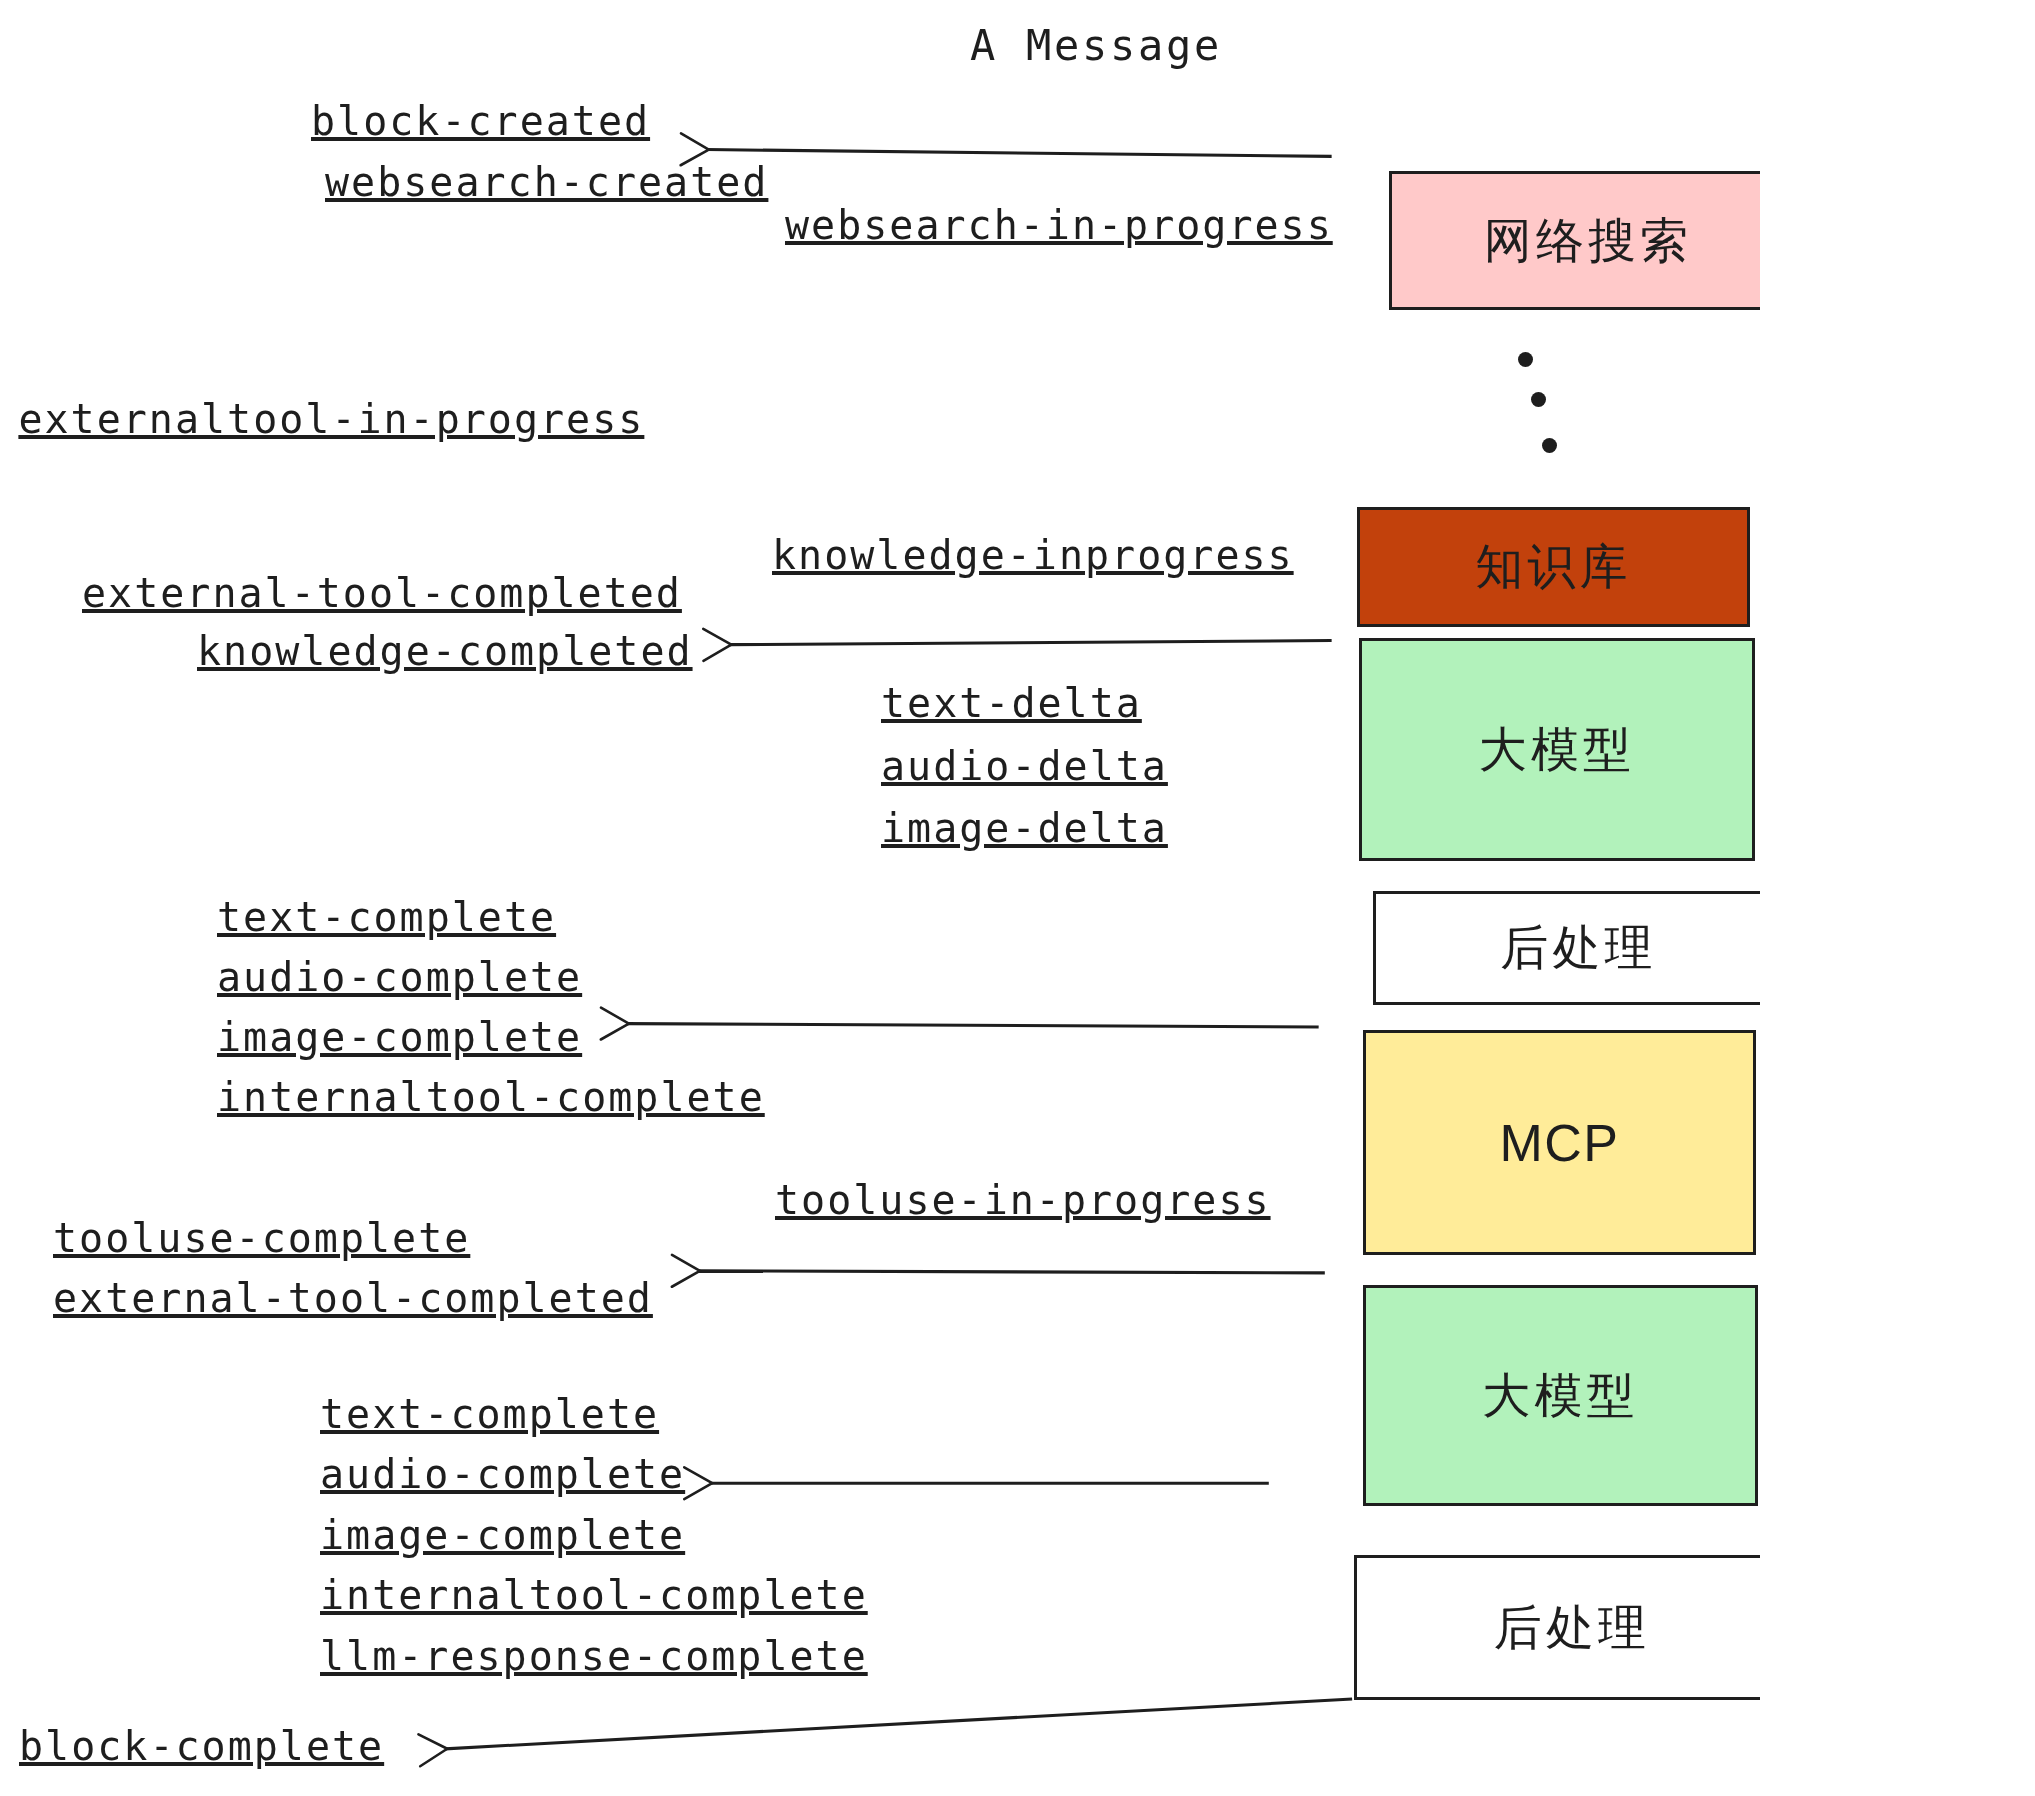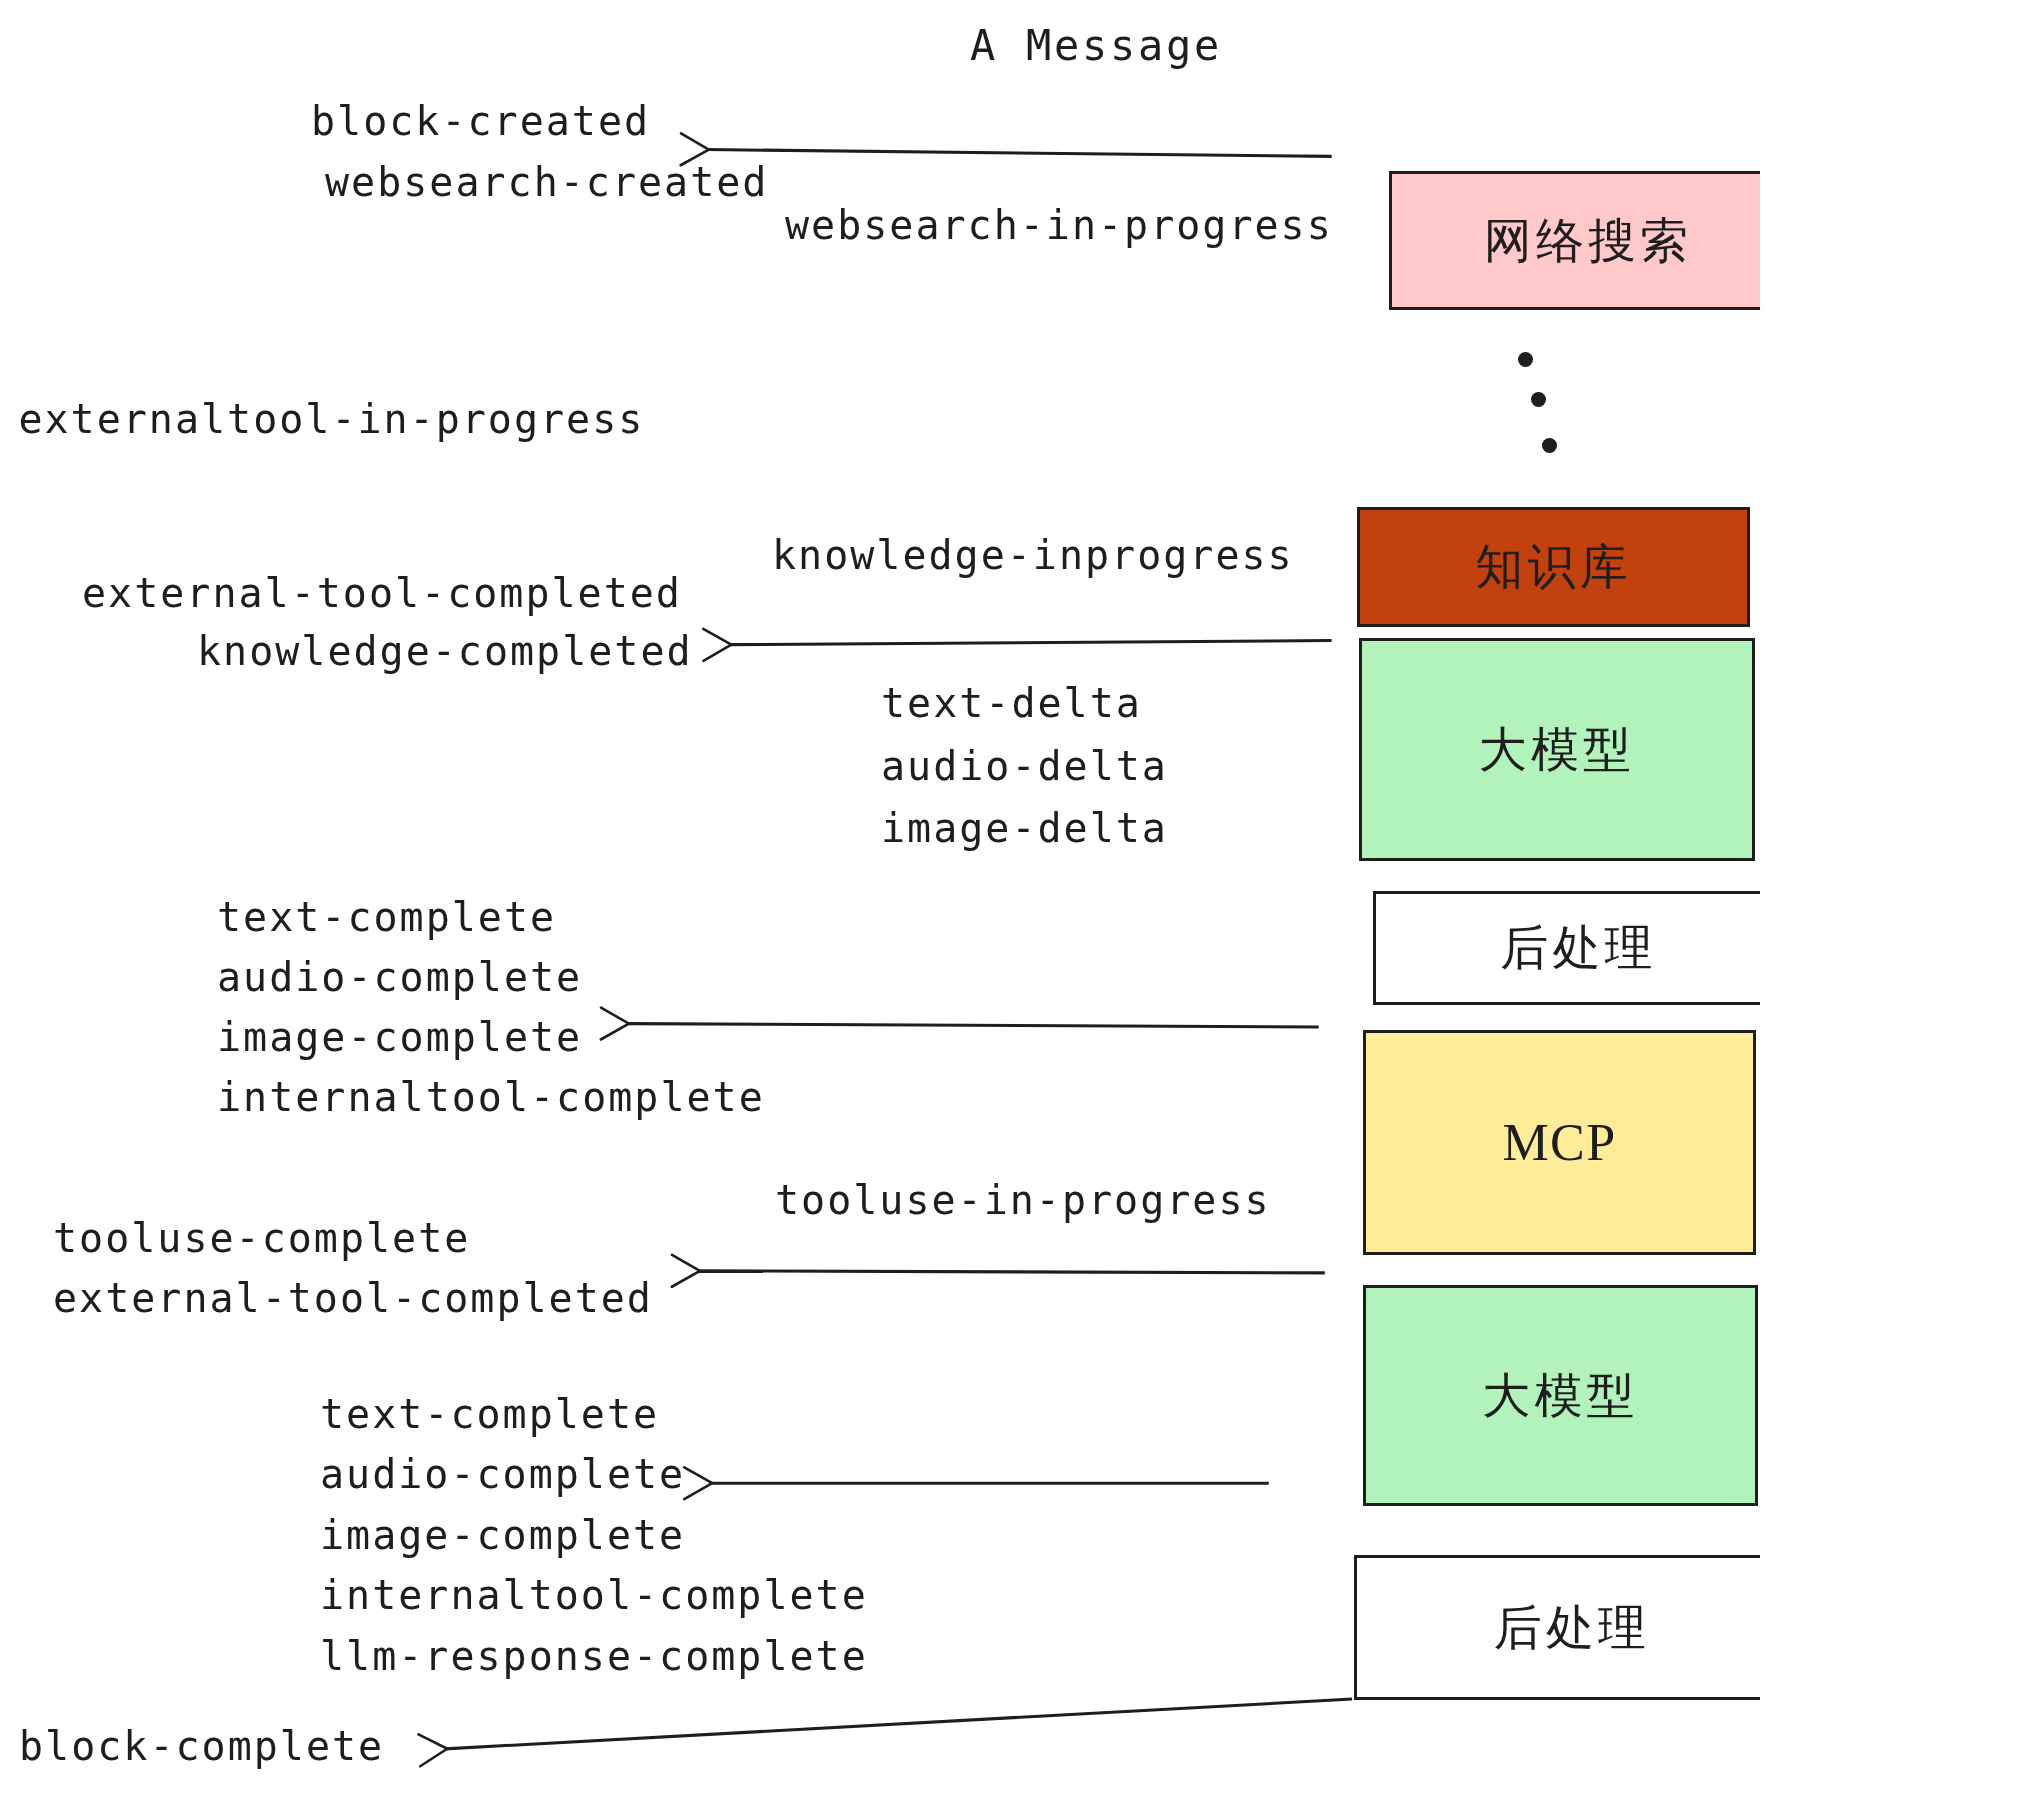--- a/index.html
+++ b/index.html
@@ -24,20 +24,21 @@
   }
   .ev {
     position: absolute;
     transform: translateY(-50%);
     font-family: "DejaVu Sans Mono", monospace;
     font-size: 40px;
     letter-spacing: 2px;
     color: #1e1e1e;
     white-space: nowrap;
     z-index: 2;
+    text-decoration: underline;
   }
   .title {
     position: absolute;
     transform: translateY(-50%);
     font-family: "DejaVu Sans Mono", monospace;
     font-size: 42px;
     letter-spacing: 2.7px;
     color: #1e1e1e;
     white-space: nowrap;
     z-index: 2;
@@ -53,21 +54,21 @@
     background: #ffffff;
   }
   .box-label {
     font-family: "DejaVu Sans", sans-serif;
     font-size: 48px;
     color: #1e1e1e;
     letter-spacing: 4.1px;
     white-space: nowrap;
   }
   .box-label.latin {
-    font-family: Liberation Serif, serif;
+    font-family: Liberation Sans, sans-serif;
     font-size: 52px;
     letter-spacing: 1.4px;
   }
   .side-label {
     position: absolute;
     transform: translateY(-50%);
     font-family: "DejaVu Sans", sans-serif;
     font-size: 44px;
     color: #1e1e1e;
     letter-spacing: 2.7px;

